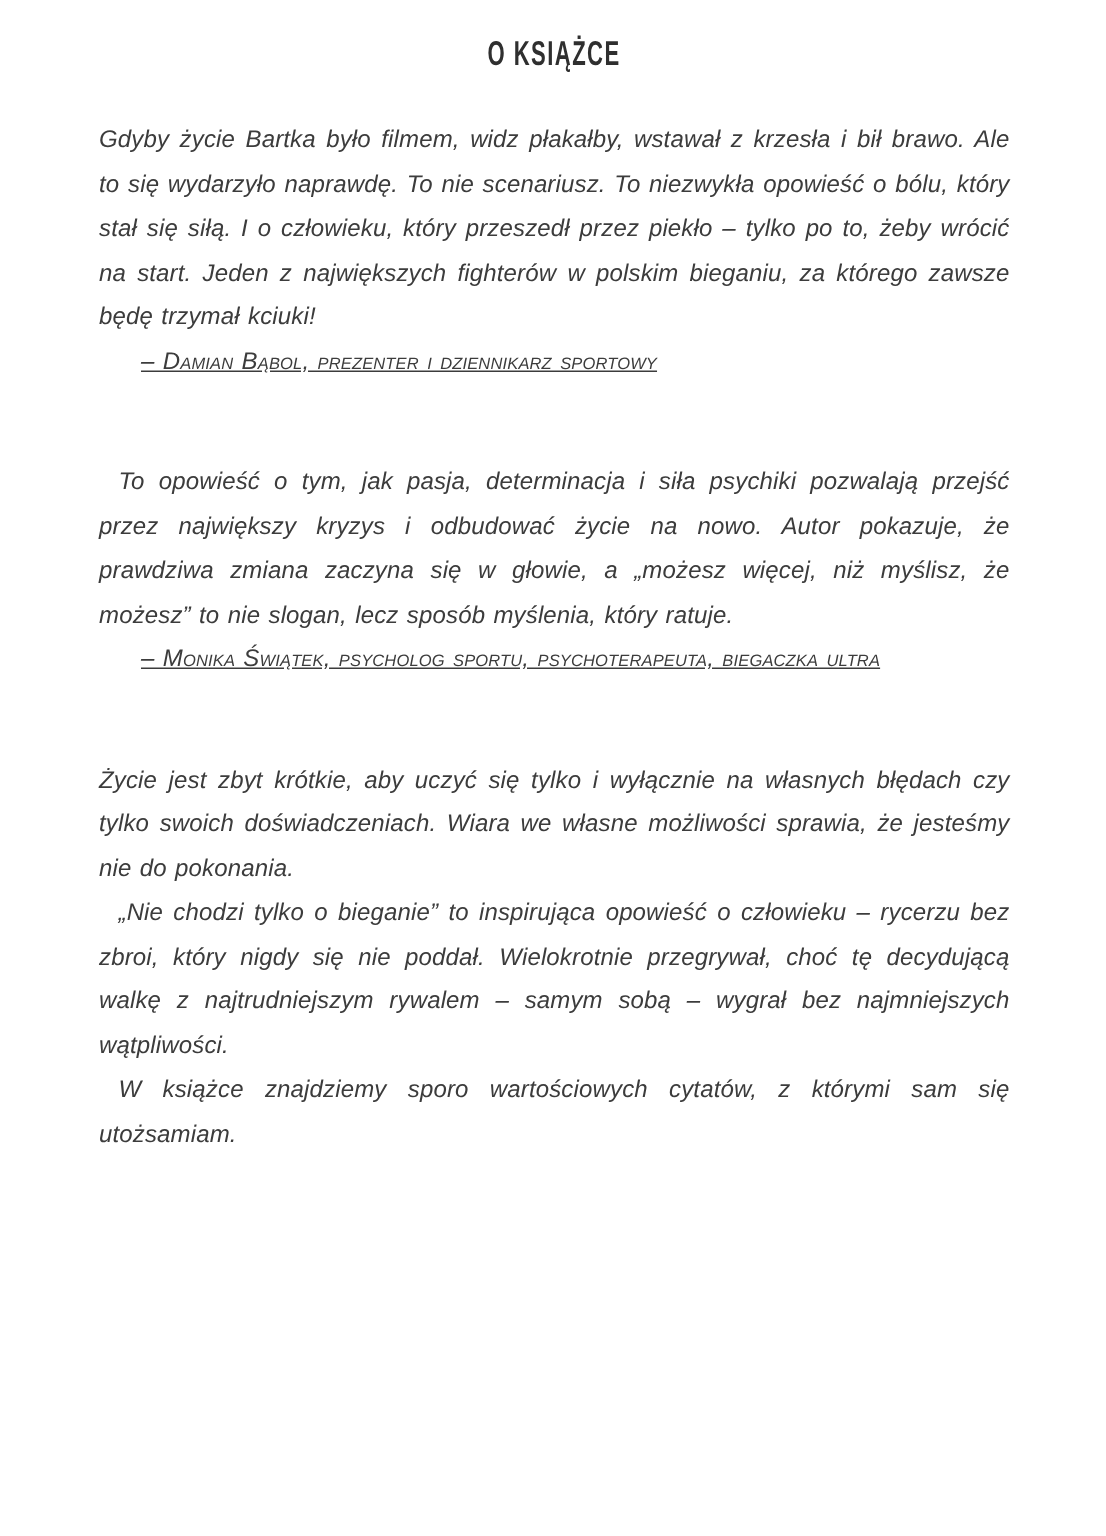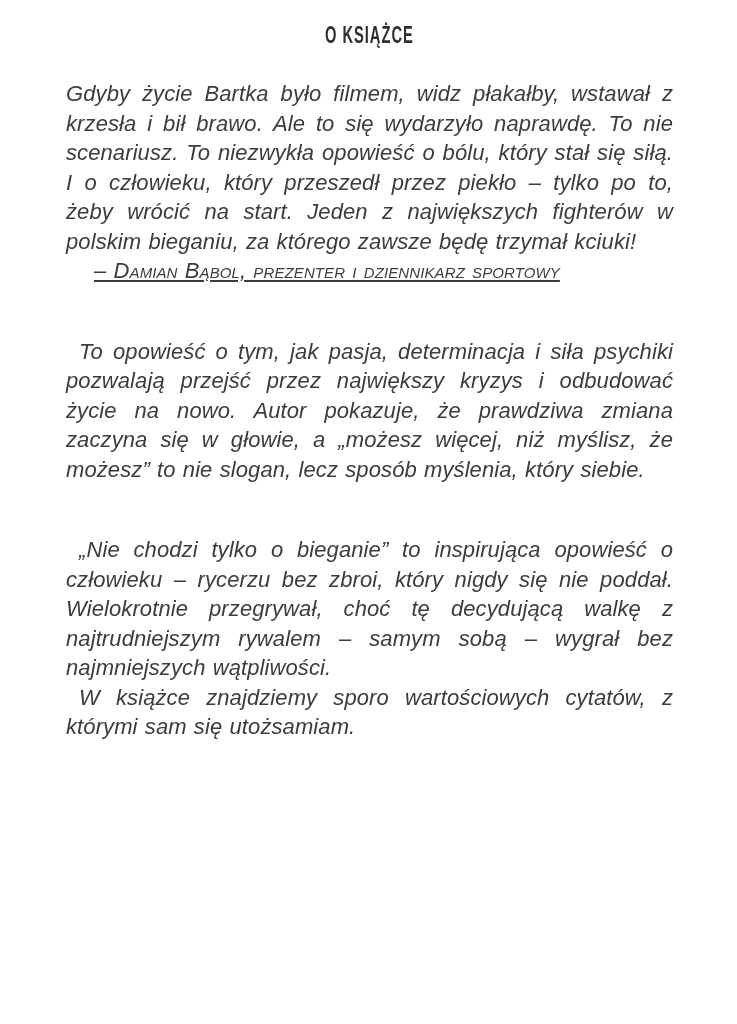--- a/index.html
+++ b/index.html
@@ -39,21 +39,21 @@
   }
   .section {
     margin: 0 0 51px 0;
   }
   .section:last-child {
     margin-bottom: 0;
   }
   .section p {
     margin: 0;
     font-style: italic;
-    font-size: 22px;
+    font-size: 16px;
     line-height: 29.5px;
     text-align: justify;
     letter-spacing: 0.1px;
     word-spacing: 1px;
     color: #3c3c3c;
   }
   .section p.indent {
     text-indent: 13px;
   }
   .attribution {
@@ -76,22 +76,24 @@
 <div class="page">
 
   <h1 class="page-title"><span class="title-text">O KSIĄŻCE</span></h1>
 
   <section class="section">
     <p>Gdyby życie Bartka było filmem, widz płakałby, wstawał z krzesła i bił brawo. Ale to się wydarzyło naprawdę. To nie scenariusz. To niezwykła opowieść o bólu, który stał się siłą. I o człowieku, który przeszedł przez piekło – tylko po to, żeby wrócić na start. Jeden z największych fighterów w polskim bieganiu, za którego zawsze będę trzymał kciuki!</p>
     <p class="attribution">– Damian Bąbol, prezenter i dziennikarz sportowy</p>
   </section>
 
   <section class="section">
-    <p class="indent">To opowieść o tym, jak pasja, determinacja i siła psychiki pozwalają przejść przez największy kryzys i odbudować życie na nowo. Autor pokazuje, że prawdziwa zmiana zaczyna się w głowie, a „możesz więcej, niż myślisz, że możesz” to nie slogan, lecz sposób myślenia, który siebie.</p>
+    <p class="indent">To opowieść o tym, jak pasja, determinacja i siła psychiki pozwalają przejść przez największy kryzys i odbudować życie na nowo. Autor pokazuje, że prawdziwa zmiana zaczyna się w głowie, a „możesz więcej, niż myślisz, że możesz” to nie slogan, lecz sposób myślenia, który ratuje.</p>
+    <p class="attribution">– Monika Świątek, psycholog sportu, psychoterapeuta, biegaczka ultra</p>
   </section>
 
   <section class="section">
+    <p>Życie jest zbyt krótkie, aby uczyć się tylko i wyłącznie na własnych błędach czy tylko swoich doświadczeniach. Wiara we własne możliwości sprawia, że jesteśmy nie do pokonania.</p>
     <p class="indent">„Nie chodzi tylko o bieganie” to inspirująca opowieść o człowieku – rycerzu bez zbroi, który nigdy się nie poddał. Wielokrotnie przegrywał, choć tę decydującą walkę z najtrudniejszym rywalem – samym sobą – wygrał bez najmniejszych wątpliwości.</p>
     <p class="indent">W książce znajdziemy sporo wartościowych cytatów, z którymi sam się utożsamiam.</p>
 
   </section>
 
 </div>
 
 </body></html>

